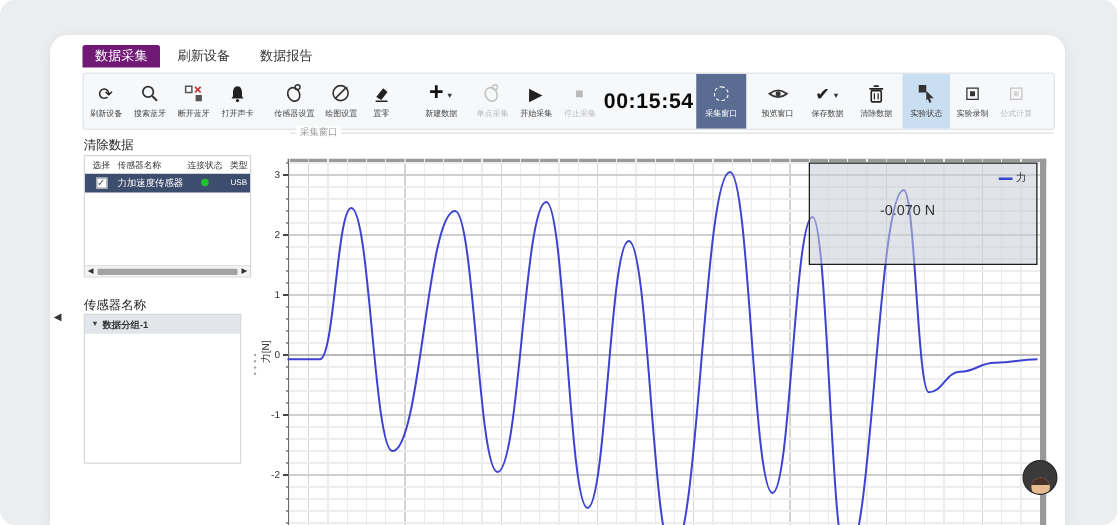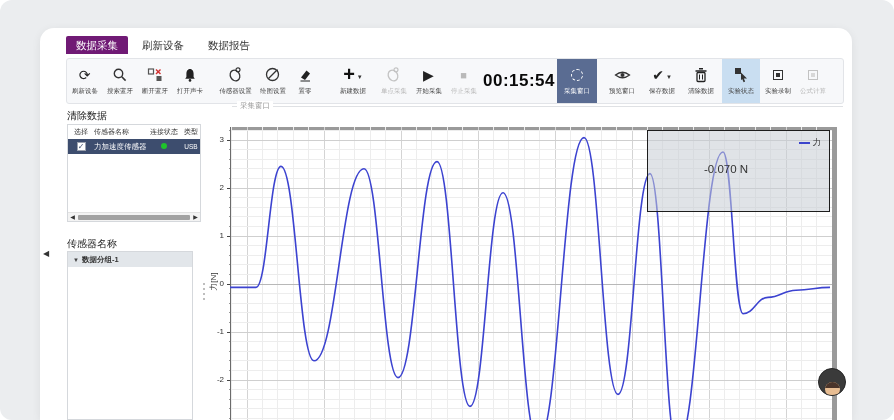--- a/index.html
+++ b/index.html
@@ -44,21 +44,21 @@
   .c2{width:52px;flex:none;white-space:nowrap;}
   .c3{width:36px;text-align:center;flex:none;}
   .c4{width:18px;text-align:center;flex:none;font-size:6.5px;}
   .cb{display:inline-block;width:9px;height:9px;background:#fff;border:1px solid #9aa0ad;font-size:8px;
       line-height:8px;color:#3d4d6e;text-align:center;vertical-align:middle;}
   .dot{display:inline-block;width:6px;height:6px;border-radius:50%;background:#1fc32b;}
   .tfill{flex:1;}
   .hscroll{height:9px;border-top:1px solid #e2e2e2;background:#f3f3f3;display:flex;align-items:center;flex:none;}
   .harr{width:9px;font-size:6px;color:#333;text-align:center;line-height:8px;flex:none;}
   .hthumb{flex:1;height:5px;background:#a2a2a2;margin:0 1px;border-radius:1px;}
-  .data-box{position:absolute;left:27px;top:223px;width:126px;height:169px;border:1px solid #d5d8dc;background:#fff;overflow:hidden;}
+  .data-box{position:absolute;left:27px;top:223px;width:126px;height:120px;border:1px solid #d5d8dc;background:#fff;overflow:hidden;}
   .grow{height:15px;background:#e2e6ea;display:flex;align-items:center;font-size:7.5px;font-weight:bold;color:#333;padding-left:5px;gap:3px;}
   .grow .car{font-size:6px;color:#444;}
   .ditem{position:relative;margin:4px 2px 0 8px;background:#f3f4f6;padding:3px 4px 4px 7px;}
   .ditem .bar{position:absolute;left:1px;top:3px;bottom:3px;width:2.5px;background:#3b44cc;}
   .dline1{display:flex;justify-content:space-between;font-size:8px;color:#1c1c1c;}
   .dline1 .kebab{color:#666;font-size:7px;}
   .dline2{display:flex;justify-content:space-between;font-size:7px;margin-top:2px;}
   .dline2 .run{color:#3f63c9;}
   .dline2 .axes{color:#777;}
   .splitter{position:absolute;left:163px;top:255px;display:flex;flex-direction:column;gap:3px;}

